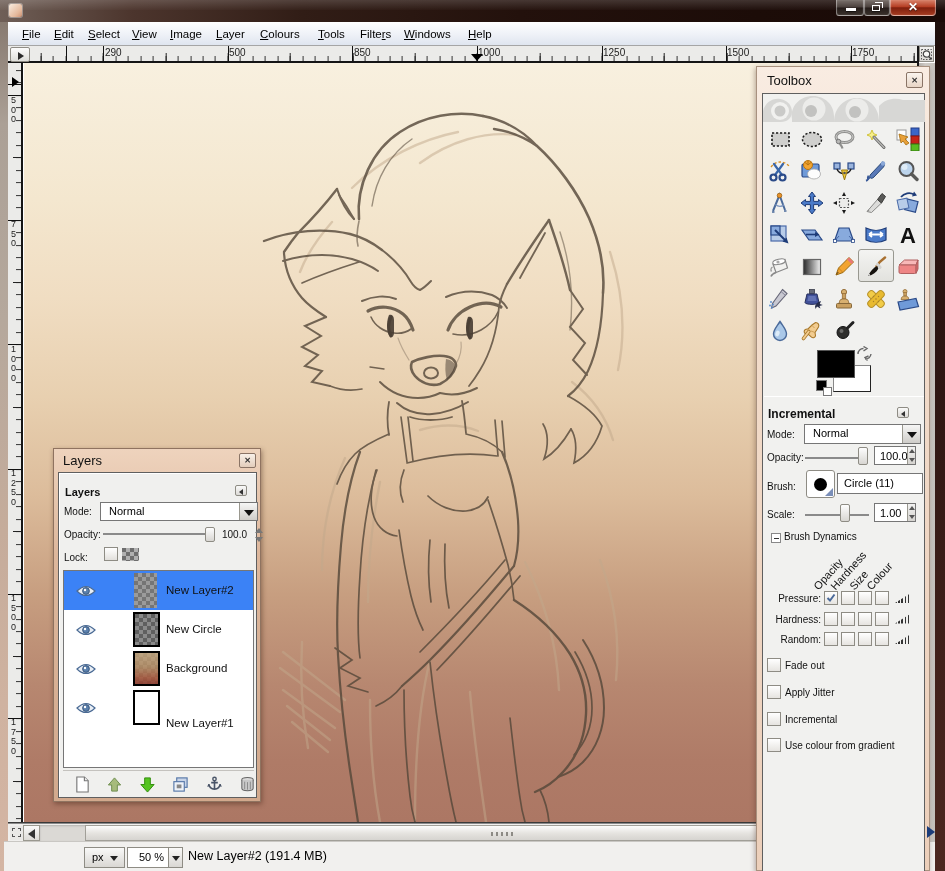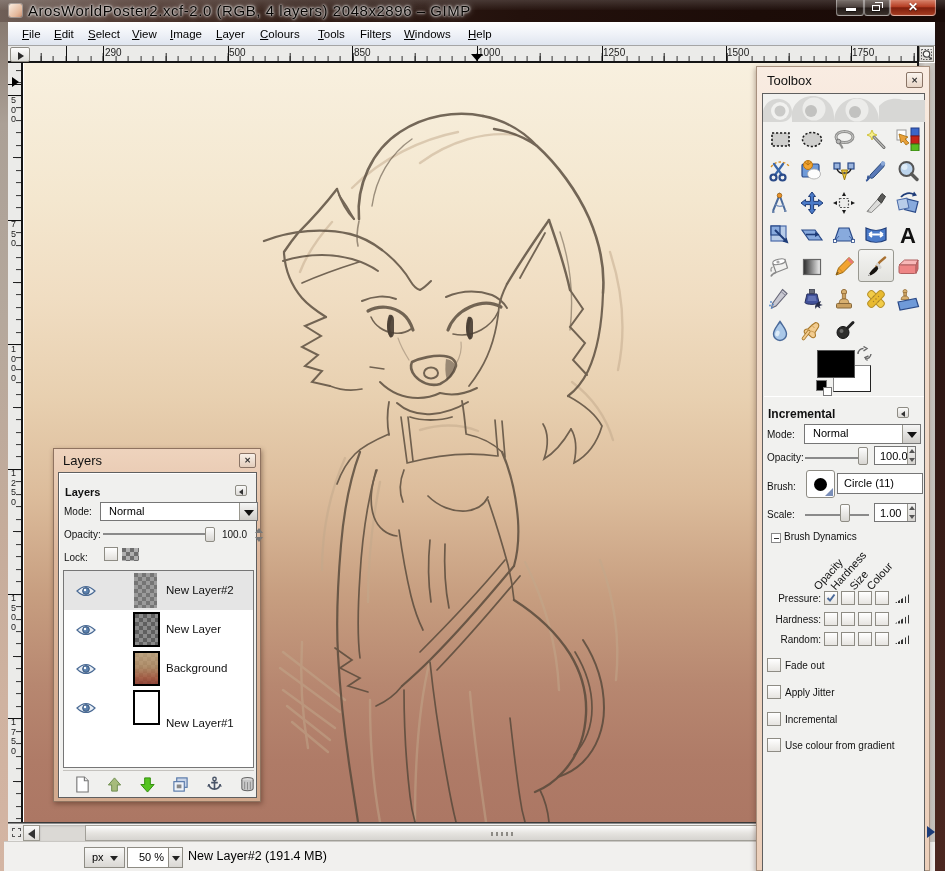--- a/index.html
+++ b/index.html
@@ -90,21 +90,20 @@
 #status-text { position:absolute; left:184px; top:7px; font-size:12.5px; }
 </style>
 </head>
 <body>
 
 <div class="abs" id="desk-left"></div>
 
 <div class="abs" id="titlebar">
   <div class="sheen"></div>
   <div class="abs" id="title-icon"></div>
-  <div class="abs" id="title-text">ArosWorldPoster2.xcf-2.0 (RGB, 4 layers) 2048x2896 – GIMP</div>
   <div class="abs winbtn" id="btn-min">
       <div class="glyph"></div>
     </div>
   <div class="abs winbtn" id="btn-max">
       <div class="glyph"></div>
     </div>
   <div class="abs winbtn" id="btn-close">
       <div class="glyph">✕</div>
     </div>
 </div>
@@ -367,21 +366,21 @@
         <div class="thumb t1"></div>
           <span class="lname" style="left:102px;">New Layer#2</span>
       </div>
       <div class="lrow" style="top:39px;">
         <svg class="eye" viewBox="0 0 20 12">
             <path d="M1,6 Q10,-3 19,6 Q10,15 1,6 Z" fill="#e8eef5" stroke="#4a6a94" stroke-width="1.2"></path>
             <circle cx="10" cy="6" r="3.4" fill="#5b80ac" stroke="#2c4a72" stroke-width="0.8"></circle>
             <circle cx="9" cy="5" r="1.2" fill="#fff"></circle>
           </svg>
         <div class="thumb t2"></div>
-          <span class="lname" style="left:102px;">New Layer</span>
+          <span class="lname" style="left:102px;">New Circle</span>
       </div>
       <div class="lrow" style="top:78px;">
         <svg class="eye" viewBox="0 0 20 12">
             <path d="M1,6 Q10,-3 19,6 Q10,15 1,6 Z" fill="#e8eef5" stroke="#4a6a94" stroke-width="1.2"></path>
             <circle cx="10" cy="6" r="3.4" fill="#5b80ac" stroke="#2c4a72" stroke-width="0.8"></circle>
             <circle cx="9" cy="5" r="1.2" fill="#fff"></circle>
           </svg>
         <div class="thumb t3"></div>
           <span class="lname" style="left:102px;">Background</span>
       </div>
@@ -444,21 +443,21 @@
 .sl-track { position:absolute; height:2px; background:#8a8a8a; }
 .sl-handle { position:absolute; width:10px; height:15px; background:linear-gradient(#fdfdfd,#d8d6d2); border:1px solid #8e8c84; border-radius:2px; }
 .spin-arrows { position:absolute; width:9px; height:14px; }
 .spin-arrows .up { position:absolute; top:0; left:0; width:0; height:0; border-left:4px solid transparent; border-right:4px solid transparent; border-bottom:5px solid #777; }
 .spin-arrows .dn { position:absolute; bottom:0; left:0; width:0; height:0; border-left:4px solid transparent; border-right:4px solid transparent; border-top:5px solid #777; }
 .lw-cb { position:absolute; width:14px; height:14px; background:linear-gradient(#fff,#e2e0dc); border:1px solid #8e8c84; }
 .lw-checker { position:absolute; width:17px; height:13px;
   background:repeating-conic-gradient(#b0b0b0 0 25%, #6e6e6e 0 50%); background-size:8px 8px; }
 .lw-list { position:absolute; left:4px; top:97px; width:191px; height:198px; background:#fff; border:1px solid #767676; }
 .lrow { position:absolute; left:0; width:189px; height:39px; }
-.lrow.sel { background:#e5e5e5; }
+.lrow.sel { background:#3b82f6; }
 .eye { position:absolute; left:12px; top:14px; width:20px; height:12px; }
 .thumb { position:absolute; left:69px; top:2px; width:27px; height:35px; border:2px solid #000; }
 .t1 { border:none; left:70px; width:23px; background:repeating-conic-gradient(#9b9b9b 0 25%, #757575 0 50%); background-size:8px 8px; }
 .t2 { background:repeating-conic-gradient(#8a8a8a 0 25%, #5f5f5f 0 50%); background-size:8px 8px; }
 .t3 { background:linear-gradient(rgba(191,163,124,0.88),rgba(176,138,98,0.88) 45%,rgba(164,88,62,0.9) 80%,rgba(142,63,50,0.92)), repeating-conic-gradient(#b0b0b0 0 25%, #6e6e6e 0 50%); background-size:100% 100%, 8px 8px; }
 .t4 { background:#fff; }
 .lname { position:absolute; top:13px; font-size:11.5px; color:#111; }
 .lw-btnrow { position:absolute; left:4px; top:297px; width:191px; height:27px; border-top:1px solid #c4c2be; }
 .lbi { position:absolute; top:5px; width:17px; height:17px; }
 </style>

